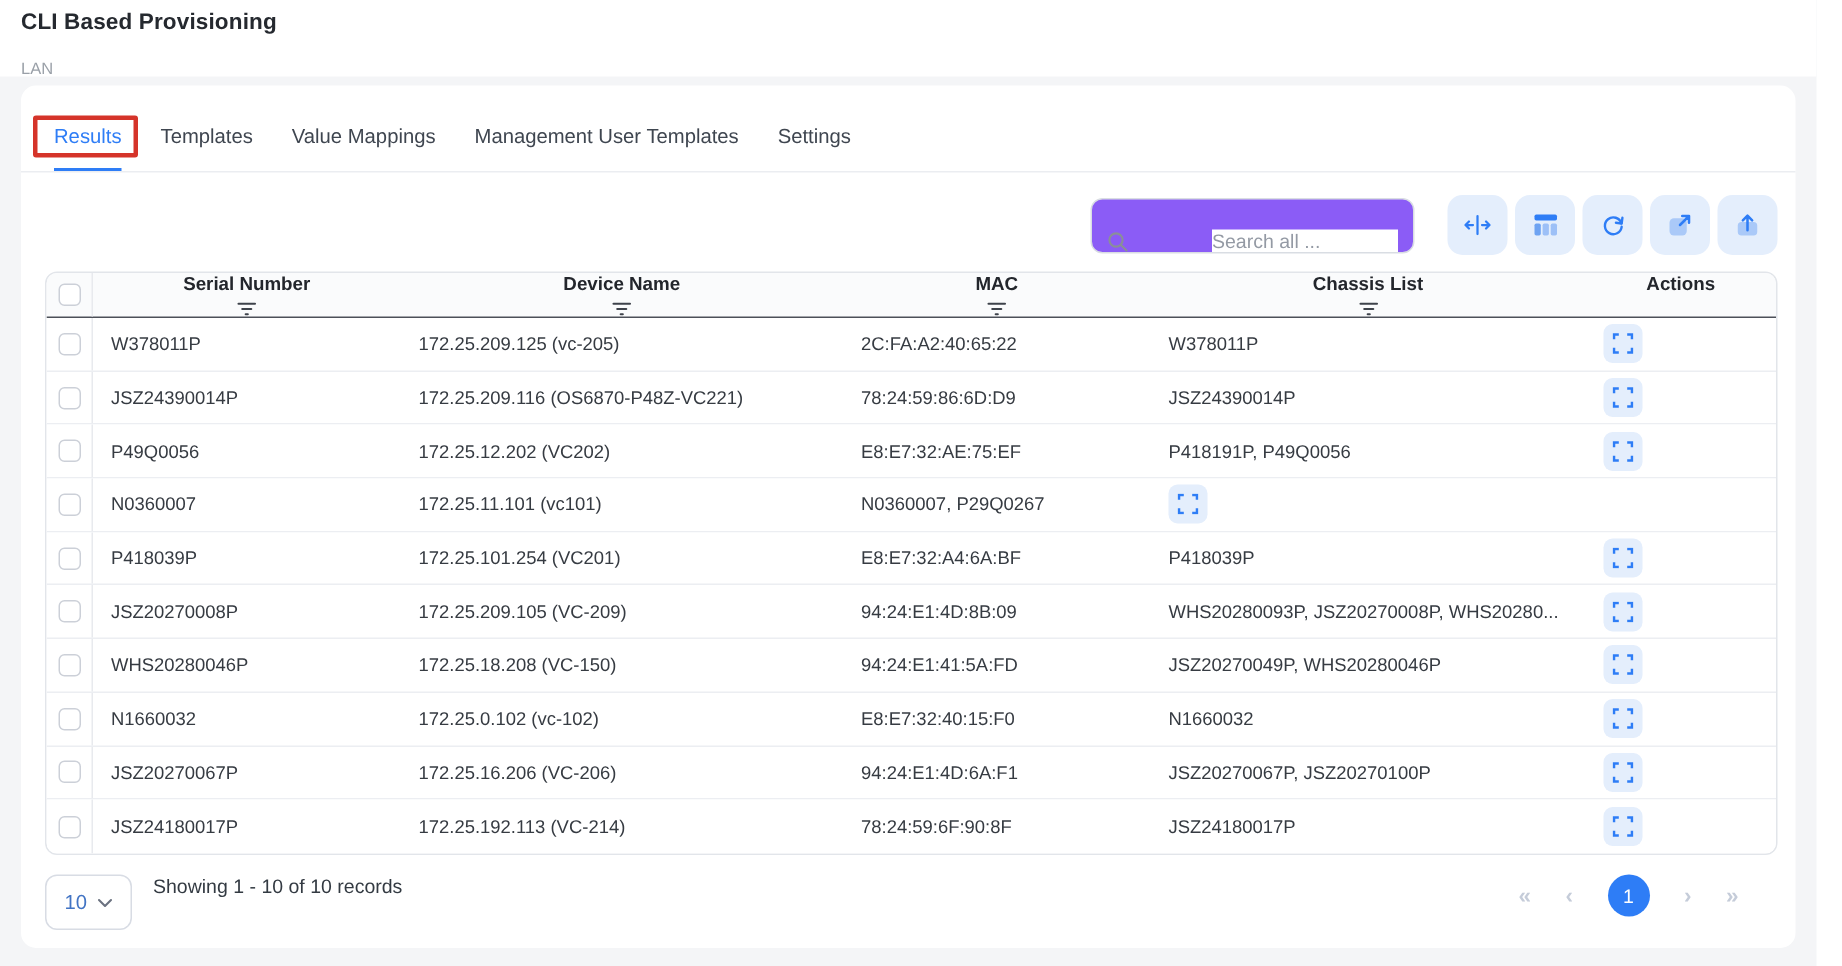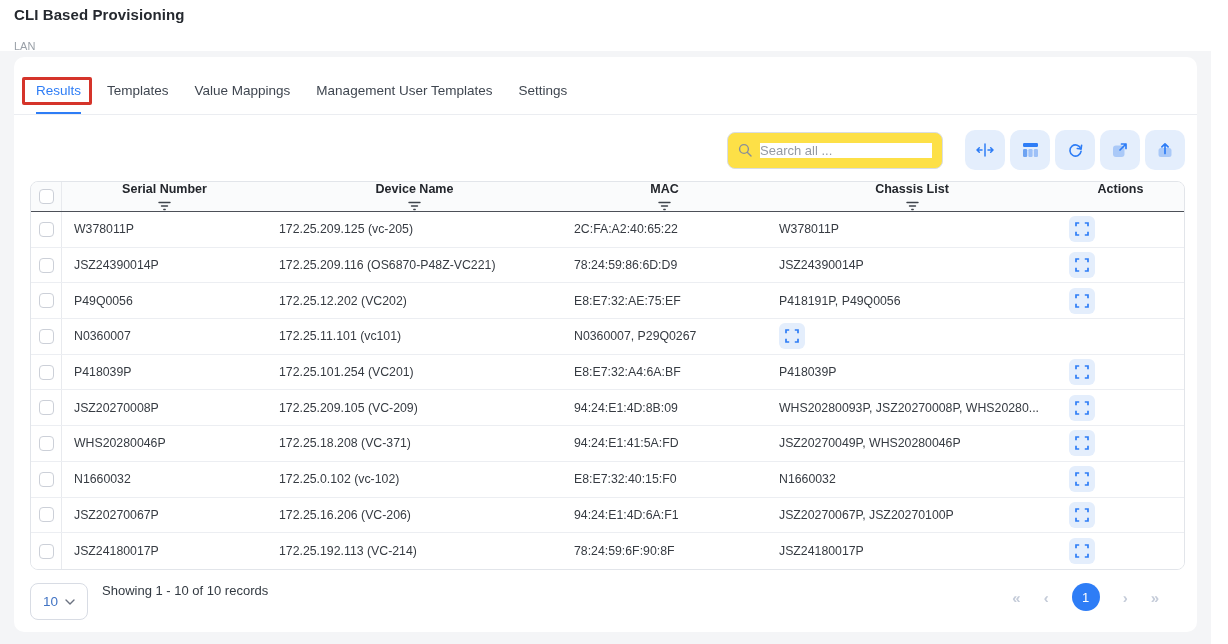--- a/index.html
+++ b/index.html
@@ -16,21 +16,21 @@
 
   
   .tab-bar { height: 58px; padding: 10px 0 0 22px; border-bottom: 1px solid #ebedf1; display: flex; gap: 26px; }
   .tab { position: relative; height: 100%; display: flex; align-items: center; font-size: 13.5px; color: #3f4650; cursor: pointer; white-space: nowrap; }
   .tab.active { color: #2e7df6; }
   .tab.active::after { content: ""; position: absolute; left: 0; right: 0; bottom: 0; height: 2.5px; background: #2e7df6; }
   .red-box { position: absolute; left: -14px; top: 10px; width: 70px; height: 28px; border: 3px solid #d5342a; border-radius: 2px; pointer-events: none; }
 
   
   .toolbar { position: absolute; top: 73px; right: 12px; display: flex; align-items: center; gap: 22px; }
-  .search-box { display: flex; align-items: center; width: 216px; height: 37px; border: 1px solid #d9dde3; border-radius: 8px; padding: 0 10px; background: #fde047; }
+  .search-box { display: flex; align-items: flex-end; width: 216px; height: 37px; border: 1px solid #d9dde3; border-radius: 8px; padding: 0 10px; background: #8b5cf6; gap: 48px; }
   .search-box svg { flex: 0 0 auto; }
   .search-box input { border: none; outline: none; width: 100%; margin-left: 8px; font-size: 13px; color: #3a3f46; font-family: "Liberation Sans", sans-serif; }
   .search-box input::placeholder { color: #949aa4; }
   .btn-group { display: flex; gap: 5px; }
   .icon-btn { width: 40px; height: 40px; border: none; border-radius: 10px; background: #e4eefc; display: flex; align-items: center; justify-content: center; cursor: pointer; }
 
   
   .table { position: absolute; left: 16px; right: 12px; top: 124px; border: 1px solid #e2e5ea; border-radius: 8px; overflow: hidden; background: #fff; }
   .thead, .tr { display: grid; grid-template-columns: 31px 205px 295px 205px 290px 1fr; align-items: center; }
   .thead { height: 30px; background: #fafbfc; border-bottom: 1px solid #4c5058; }
@@ -268,21 +268,21 @@
         </svg>
       </button>
     </div>
   </div>
 
   <div class="tr">
     <div class="cb-col">
       <span class="checkbox"></span>
     </div>
     <div class="td">WHS20280046P</div>
-    <div class="td">172.25.18.208 (VC-371)</div>
+    <div class="td">172.25.18.208 (VC-150)</div>
     <div class="td">94:24:E1:41:5A:FD</div>
     <div class="td">JSZ20270049P, WHS20280046P</div>
     <div class="td">
       <button class="expand-btn">
         <svg width="14" height="14" viewBox="0 0 14 14">
           <path d="M1 4.2V1h3.2M9.8 1H13v3.2M13 9.8V13H9.8M4.2 13H1V9.8" fill="none" stroke="#2e7df6" stroke-width="1.7"></path>
         </svg>
       </button>
     </div>
   </div>

